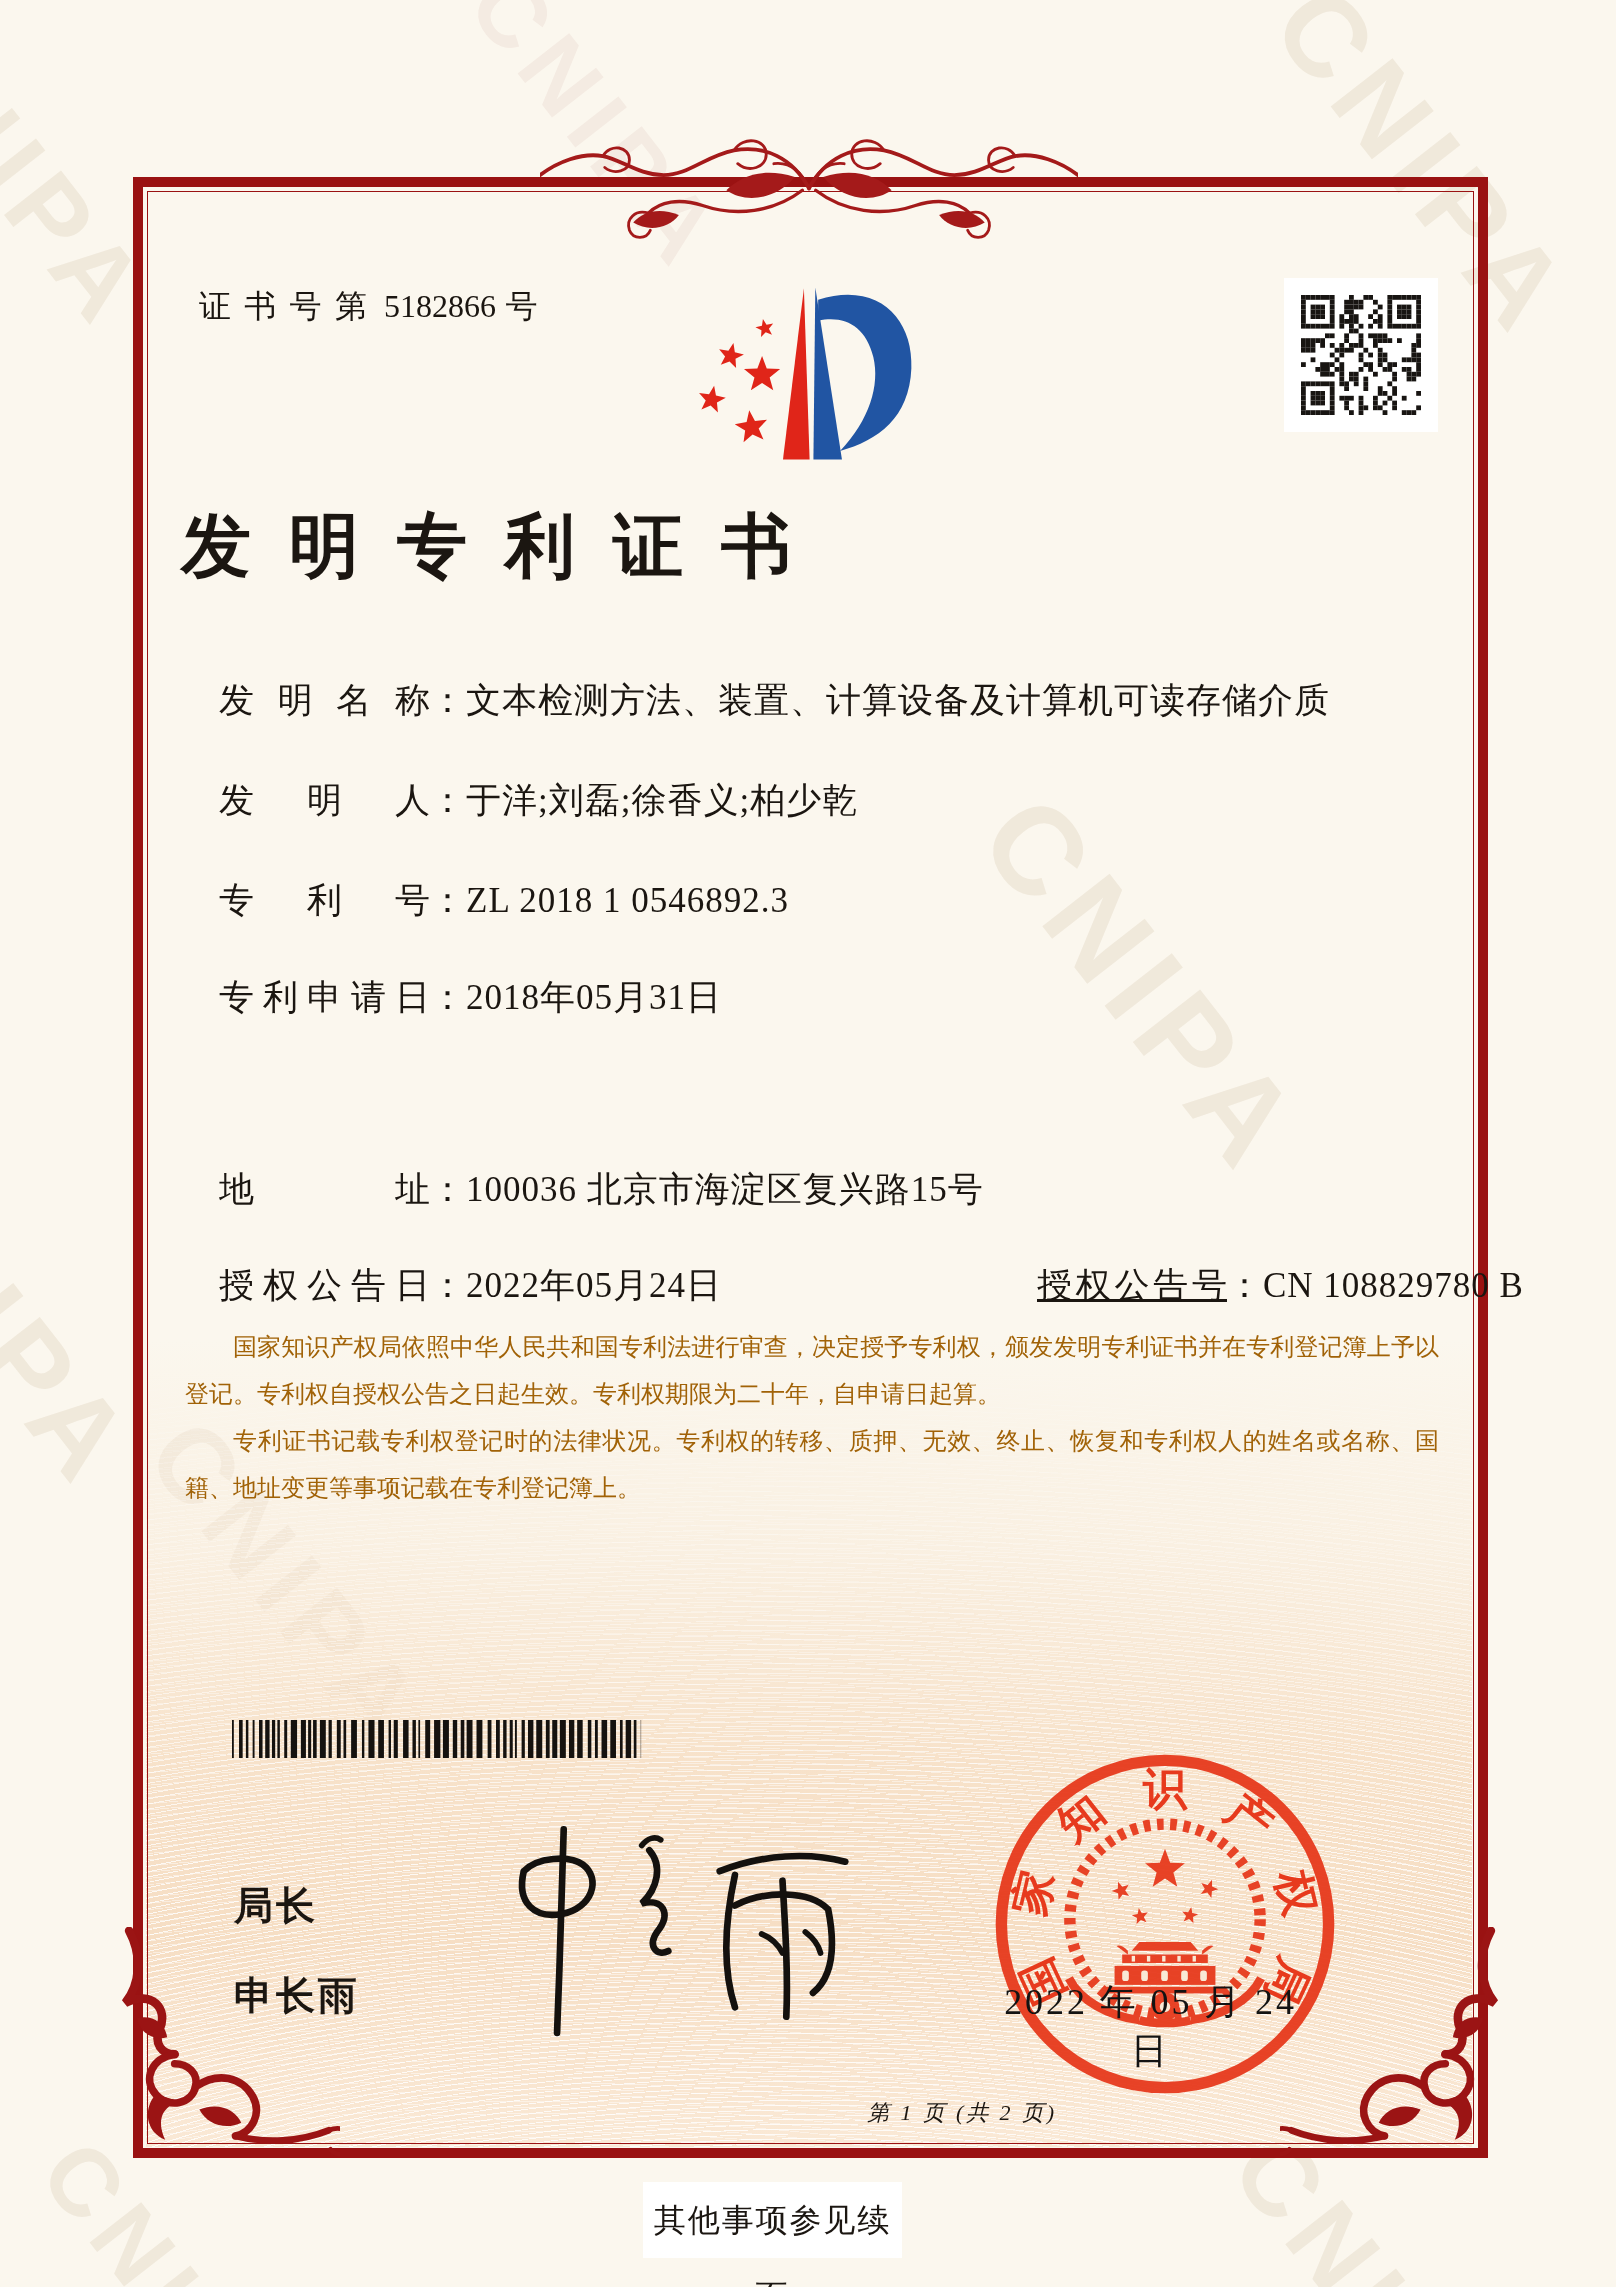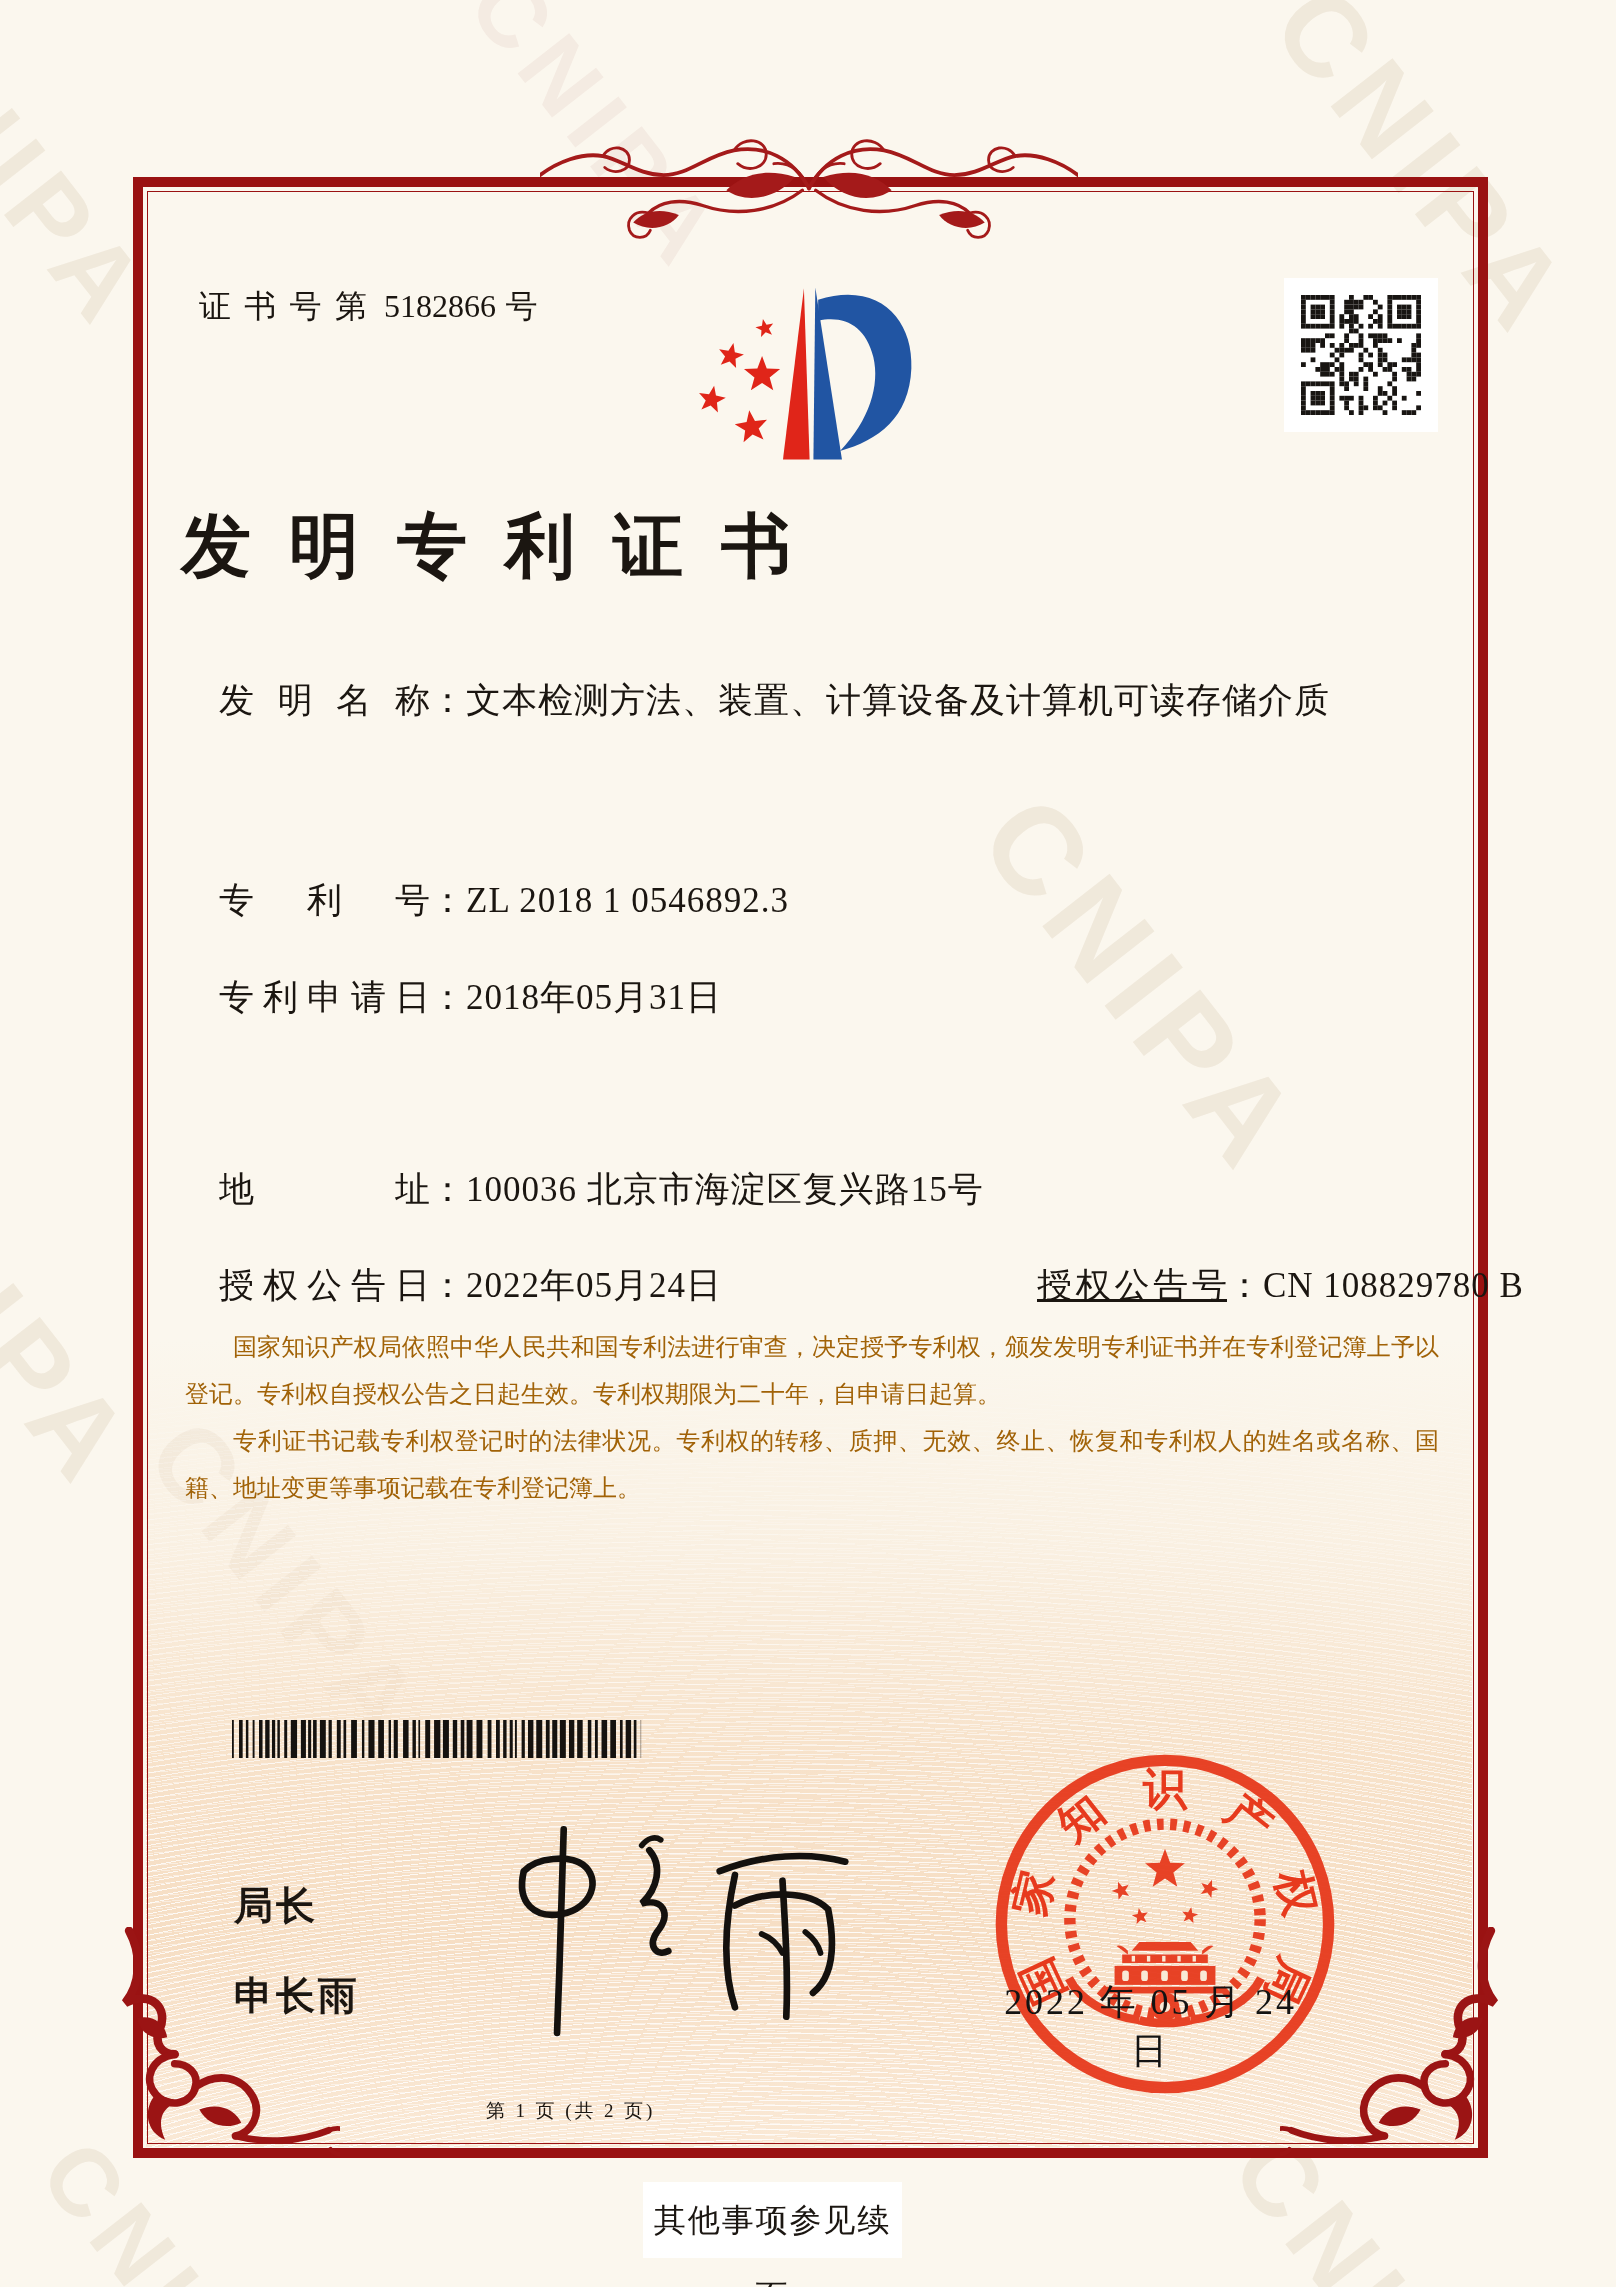--- a/index.html
+++ b/index.html
@@ -54,22 +54,22 @@
   
   .barcode{position:absolute;left:232px;top:1720px;width:411px;height:38px;z-index:4;}
   .signer{position:absolute;left:234px;font-size:39px;font-weight:600;letter-spacing:2.9px;z-index:4;}
   .signature{position:absolute;left:480px;top:1812px;width:390px;height:243px;z-index:4;}
   .seal{position:absolute;left:989px;top:1748px;width:352px;height:352px;z-index:5;opacity:.95;}
   .seal-ring{position:absolute;left:989px;top:1748px;width:352px;height:352px;z-index:6;pointer-events:none;}
   .seal-char{position:absolute;font-size:44px;font-weight:bold;color:#e73a1d;
     font-family:"Liberation Serif","DejaVu Serif",serif;}
   .seal-date{position:absolute;left:989px;top:1978px;width:323px;text-align:center;font-size:36px;
     letter-spacing:2.9px;color:#131313;z-index:7;}
-  .page-note{position:absolute;left:486px;top:2098px;width:571px;text-align:left;font-size:19px;
-    letter-spacing:2.9px;z-index:4;}
+  .page-note{position:absolute;left:486px;top:2098px;width:571px;text-align:right;font-size:22px;
+    letter-spacing:2.9px;z-index:4;font-style:italic;}
   .cont-note{position:absolute;left:643px;top:2182px;width:259px;height:76px;background:#ffffff;
     text-align:center;font-size:32px;line-height:76px;letter-spacing:1.9px;z-index:4;}
 </style>
 </head>
 <body>
 
 <div class="page">
 
   <span class="wm" style="left:-57px;top:-19px;font-size:105px;">CNIPA</span>
   <span class="wm" style="left:533px;top:-48px;font-size:95px;color:rgba(200,150,140,0.12);">CNIPA</span>
@@ -422,20 +422,23 @@
       <rect x="21" y="24" width="1" height="1" fill="#181512"></rect>
       <rect x="22" y="24" width="1" height="1" fill="#181512"></rect>
       <rect x="23" y="24" width="1" height="1" fill="#181512"></rect>
     </svg>
 
   <div class="title">发明专利证书</div>
 
   <div class="row" style="top:677px">
     <span class="flabel">发明名称</span><span class="colon">：</span><span class="fvalue">文本检测方法、装置、计算设备及计算机可读存储介质</span>
   </div>
+  <div class="row" style="top:777px">
+    <span class="flabel">发明人</span><span class="colon">：</span><span class="fvalue">于洋;刘磊;徐香义;柏少乾</span>
+  </div>
   <div class="row" style="top:877px">
     <span class="flabel">专利号</span><span class="colon">：</span><span class="fvalue">ZL 2018 1 0546892.3</span>
   </div>
   <div class="row" style="top:974px">
     <span class="flabel">专利申请日</span><span class="colon">：</span><span class="fvalue">2018年05月31日</span>
   </div>
   <div class="row" style="top:1166px">
     <span class="flabel">地址</span><span class="colon">：</span><span class="fvalue">100036 北京市海淀区复兴路15号</span>
   </div>
   <div class="row" style="top:1262px">

